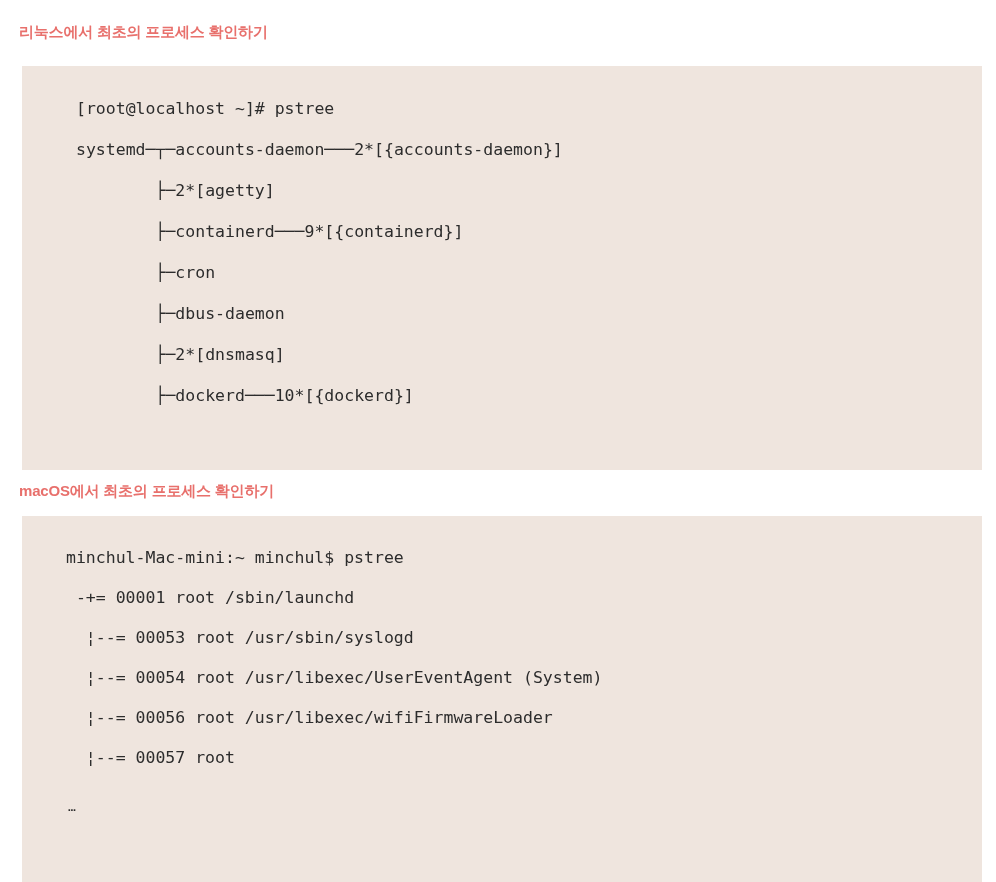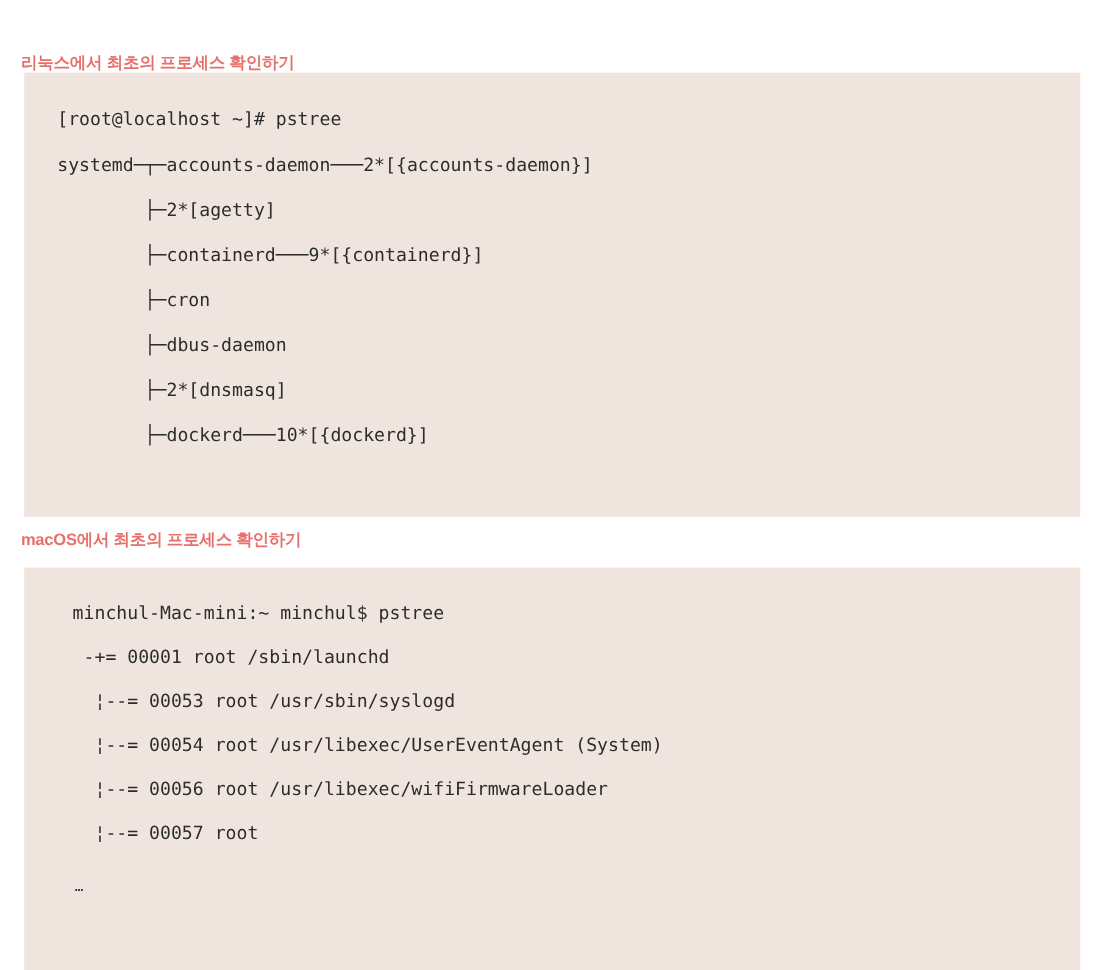--- a/index.html
+++ b/index.html
@@ -24,21 +24,21 @@
     position: absolute;
     left: 19px;
     font-family: "Liberation Sans", sans-serif;
     font-size: 15px;
     font-weight: bold;
     color: #e8706c;
     letter-spacing: -0.2px;
     white-space: nowrap;
     line-height: 1;
   }
-  #heading-linux { top: 38px; }
+  #heading-linux { top: 12px; }
   #heading-macos { top: 471px; }
 
   .code-block {
     position: absolute;
     left: 22px;
     width: 960px;
     background: #efe5de;
     box-sizing: border-box;
     padding: 22px 0 0 0;
     overflow: hidden;
@@ -50,21 +50,21 @@
   #code-block-macos {
     top: 516px;
     height: 386px;
   }
   .code-lines {
     font-family: "DejaVu Sans Mono", "Liberation Mono", monospace;
     font-size: 16.5px;
     line-height: 41px;
     color: #2c2c2c;
     white-space: pre;
-    padding-left: 30px;
+    padding-left: 54px;
     letter-spacing: 0px;
   }
   #code-block-macos .code-lines {
     padding-left: 44px;
     font-size: 16.5px;
     line-height: 40px;
   }
   .code-line {
     white-space: pre;
     min-height: 1px;

